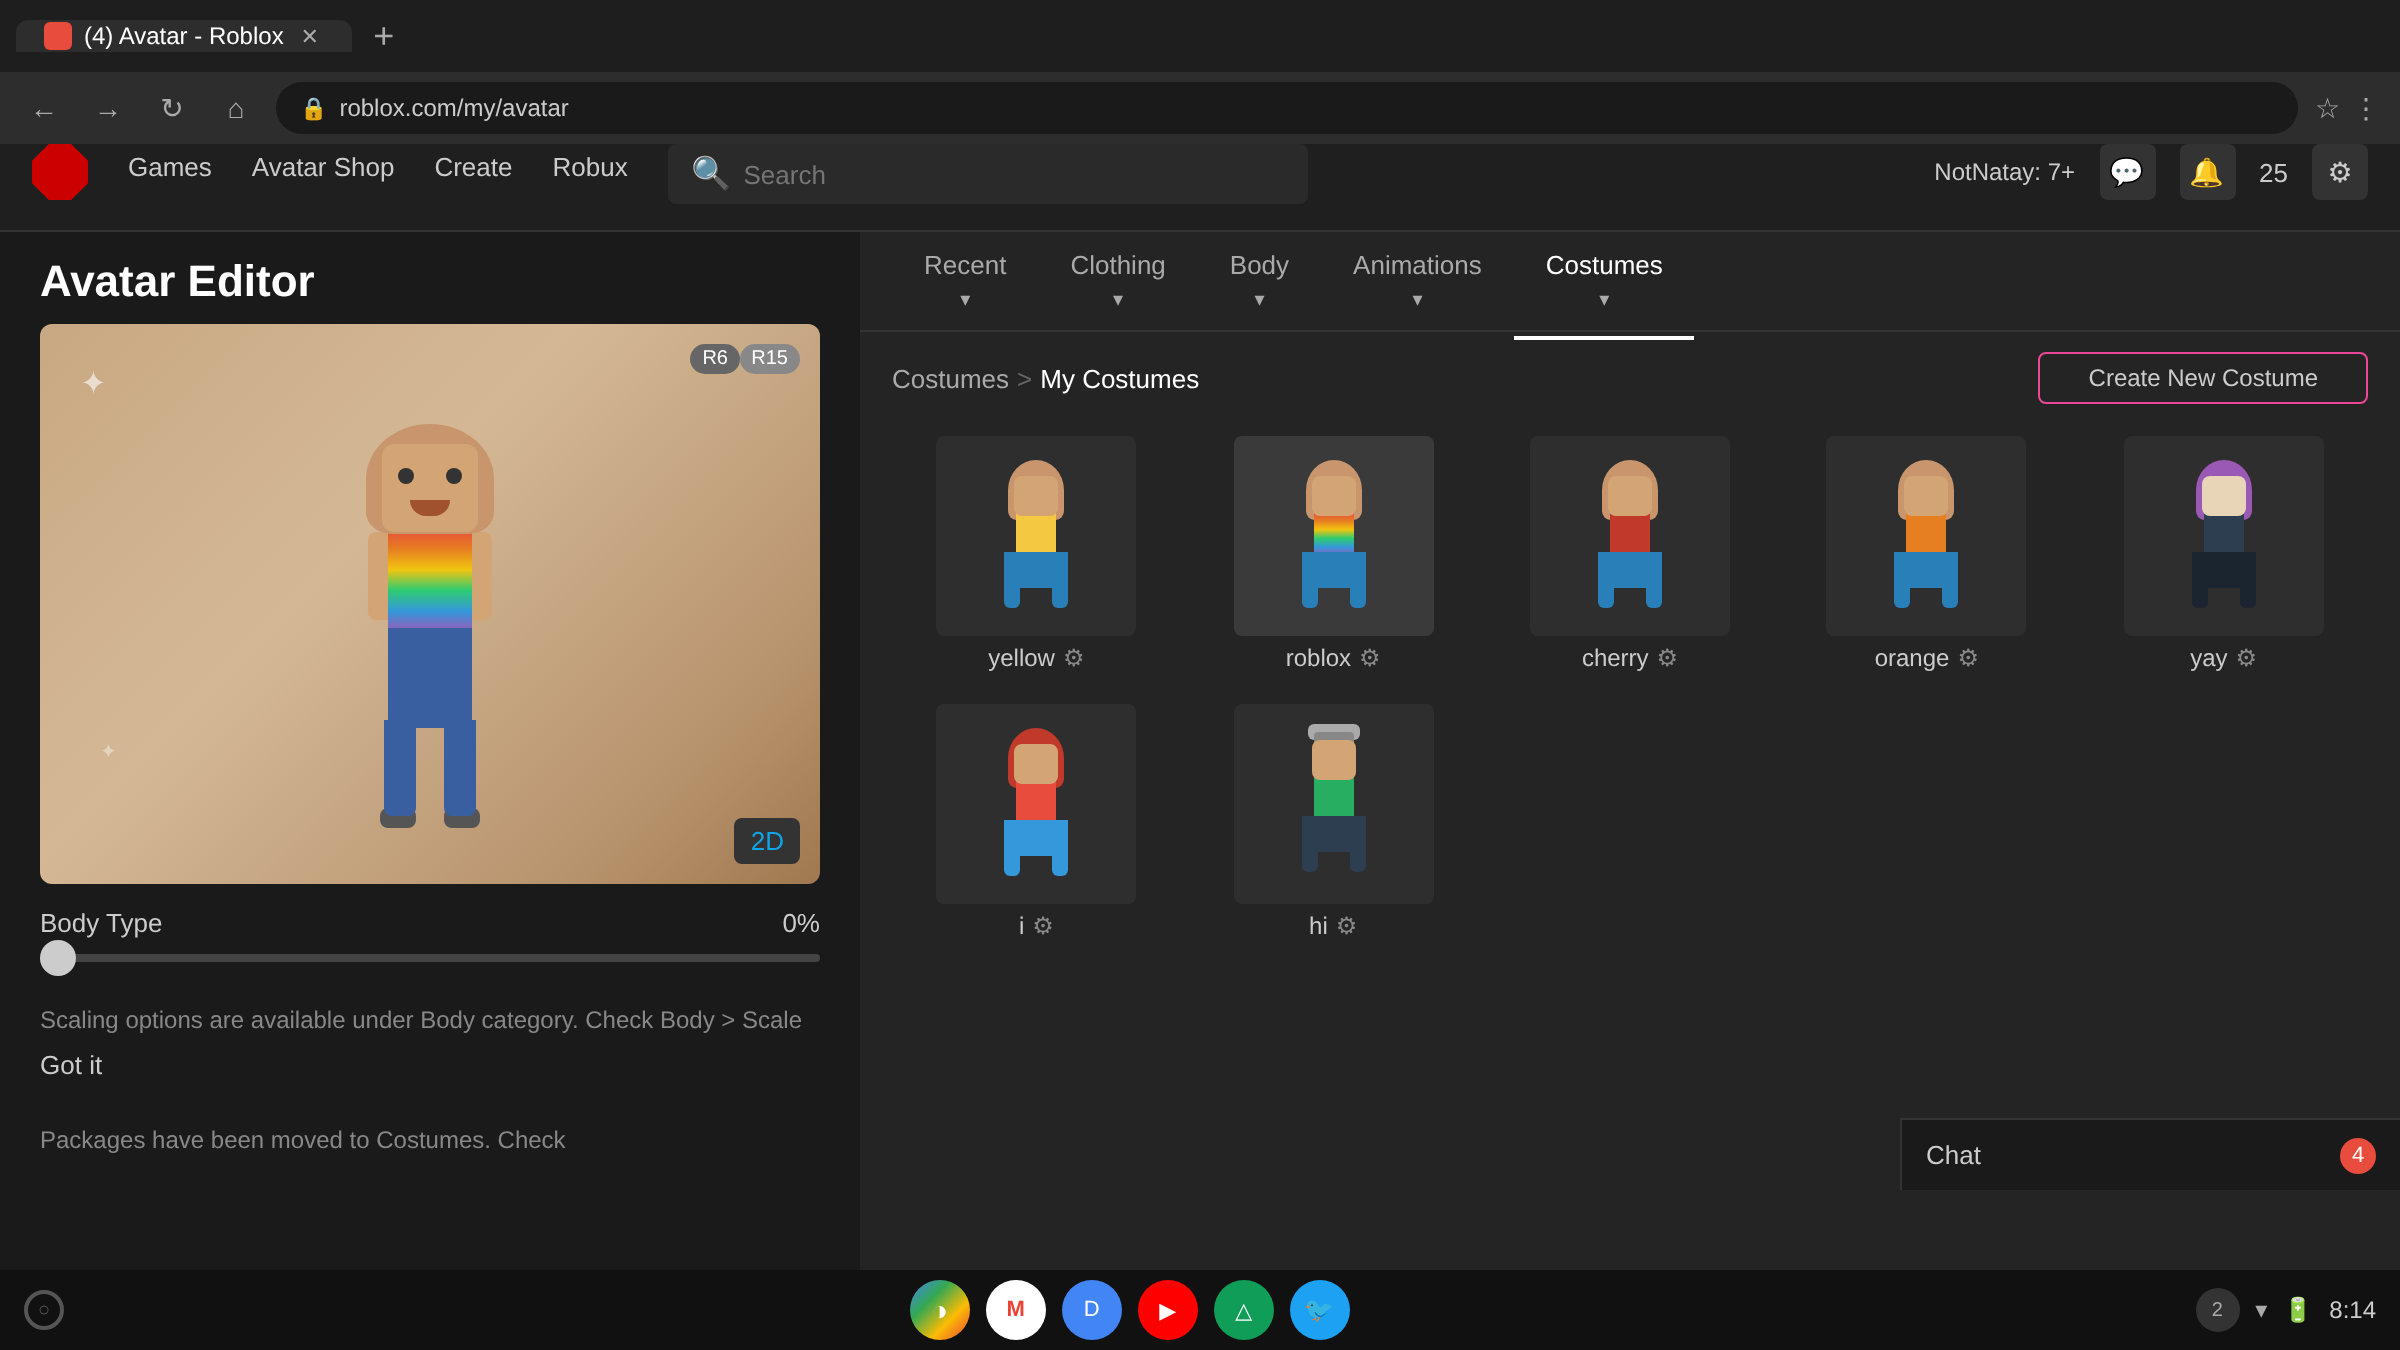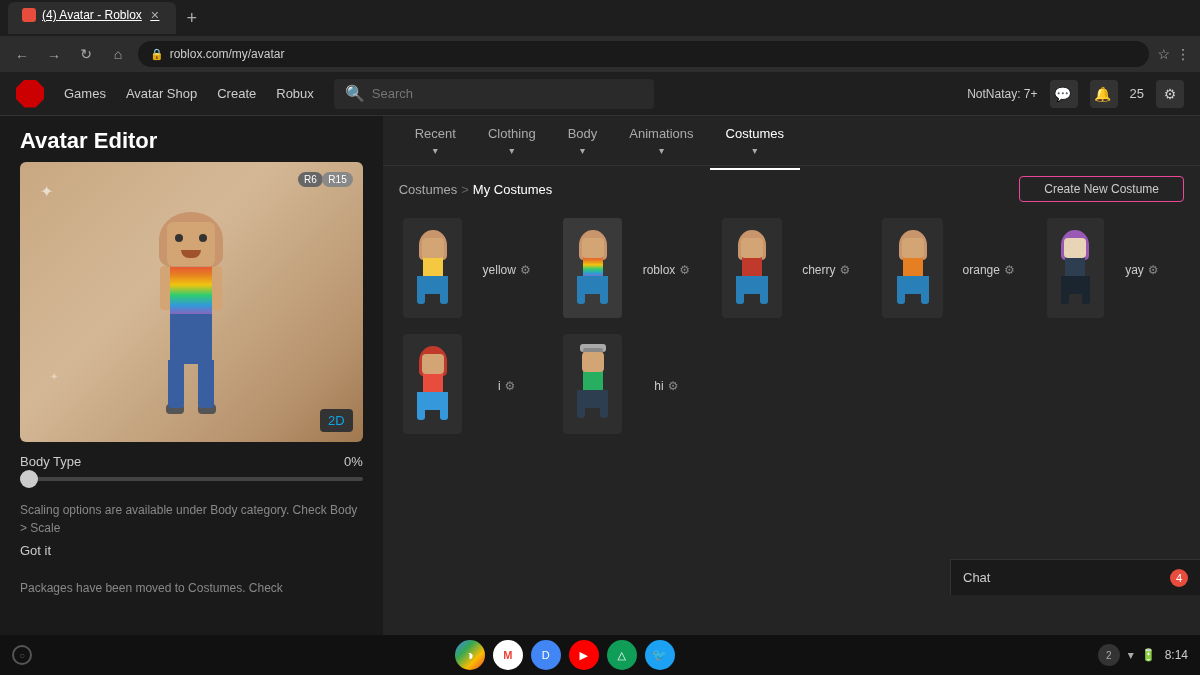--- a/index.html
+++ b/index.html
@@ -24,23 +24,23 @@
       height: 36px;
       padding: 0 8px;
     }
     .tab-active {
       background: #2d2d2d;
       border-radius: 6px 6px 0 0;
       padding: 6px 14px;
       font-size: 12px;
       color: #fff;
       display: flex;
+      align-items: center;
       gap: 6px;
-      height: 32px;
-      text-decoration: underline;
+      height: 16px;
     }
     .tab-favicon {
       width: 14px;
       height: 14px;
       background: #e74c3c;
       border-radius: 3px;
       font-size: 9px;
       display: flex; align-items: center; justify-content: center;
       color: #fff;
       font-weight: bold;
@@ -92,21 +92,21 @@
       display: flex;
       flex-direction: column;
       background: #1a1a1a;
     }
 
     
     .top-nav {
       background: #1f1f1f;
       height: 44px;
       display: flex;
-      align-items: center;
+      align-items: flex-start;
       padding: 0 16px;
       gap: 20px;
       border-bottom: 1px solid #333;
     }
     .nav-logo {
       width: 28px; height: 28px;
       background: #cc0000;
       clip-path: polygon(30% 0%, 70% 0%, 100% 30%, 100% 70%, 70% 100%, 30% 100%, 0% 70%, 0% 30%);
       display: flex; align-items: center; justify-content: center;
       font-size: 14px; font-weight: bold; color: #fff;
@@ -307,21 +307,21 @@
     
     .costume-grid {
       padding: 0 16px;
       display: grid;
       grid-template-columns: repeat(5, 1fr);
       gap: 4px;
       overflow-y: auto;
     }
     .costume-item {
       display: flex;
-      flex-direction: row;
+      flex-direction: column;
       align-items: center;
       padding: 6px 4px;
       cursor: pointer;
       position: relative;
     }
     .costume-thumb {
       width: 100px; height: 100px;
       background: #2e2e2e;
       border-radius: 4px;
       display: flex; align-items: center; justify-content: center;

